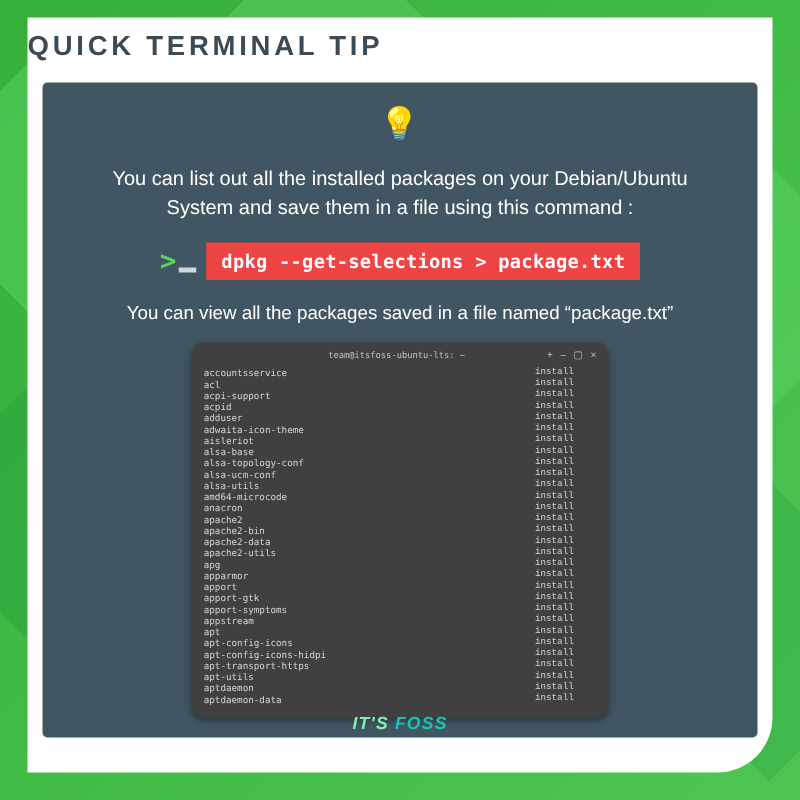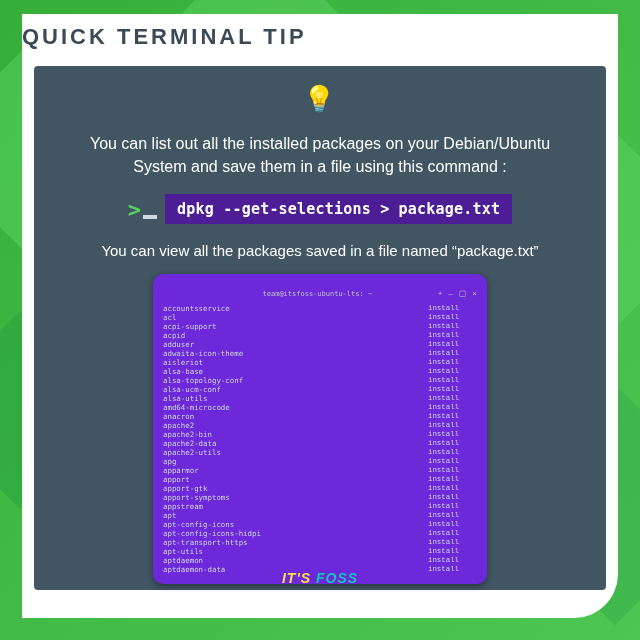--- a/index.html
+++ b/index.html
@@ -15,35 +15,35 @@
 .titlebar{height:46px;display:flex;align-items:center;}
 .titlebar h1{font-family:"Arial Black",sans-serif;letter-spacing:3px;font-size:22px;color:#3b4a55;font-weight:800}
 .card{position:absolute;left:12px;top:52px;right:12px;bottom:28px;background:#415662;border-radius:4px;padding:18px 22px 10px;color:#fff;text-align:center}
 .head{display:flex;align-items:center;justify-content:center;gap:10px;margin-bottom:12px}
 .bulb{font-size:26px}
 .head h2{font-size:22px;font-weight:700;text-decoration:underline;text-underline-offset:4px;font-style:italic}
 .desc{font-size:16px;line-height:1.45;margin:17px 18px 16px}
 .cmdrow{display:flex;align-items:center;justify-content:center;gap:8px;margin-bottom:16px}
 .prompt{color:#58d65c;font-size:22px;font-weight:800;font-family:monospace}
 .cursor{display:inline-block;width:14px;height:4px;background:#cfd7dc;vertical-align:-2px;margin-left:2px}
-.cmdbox{background:#4c1d95;padding:6px 12px;font-family:Menlo,Consolas,monospace;font-size:15px;font-weight:700;letter-spacing:.2px}
+.cmdbox{background:#ef4444;padding:6px 12px;font-family:Menlo,Consolas,monospace;font-size:15px;font-weight:700;letter-spacing:.2px}
 .sub{font-size:15px;line-height:1.45;margin:16px 40px 12px}
-.term{width:334px;margin:1px auto;background:#6d28d9;border-radius:10px;padding:12px 10px 10px;box-shadow:0 2px 6px rgba(0,0,0,.4);text-align:left}
+.term{width:334px;margin:1px auto;background:#404040;border-radius:10px;padding:2px 10px 10px;box-shadow:0 2px 6px rgba(0,0,0,.4);text-align:left}
 .term-top{display:flex;align-items:center;justify-content:space-between;height:16px;margin-bottom:2px}
 .term-title{flex:1;text-align:center;font-size:7px;color:#bfc5c8;font-family:Menlo,monospace}
 .win-ctl{display:flex;gap:6px}
 .win-ctl span{font-size:8px;color:#bfc5c8;line-height:1}
 .tline{font-family:Menlo,Consolas,monospace;font-size:7.4px;color:#cfd5d8;white-space:nowrap}
 .tprompt{color:#3ac17a;font-weight:700}
 .tdollar{color:#cfd5d8}
 .row{display:flex;justify-content:space-between}
 .row .p{color:#cfd5d8;font-family:Menlo,monospace;font-size:7.4px}
 .row .s{color:#cfd5d8;font-family:Liberation Mono, monospace;font-size:7.4px;margin-right:18px}
 .brand{position:absolute;bottom:4px;left:0;right:0;text-align:center;font-family:"Arial Black",sans-serif;font-style:italic;font-weight:900;font-size:14px;letter-spacing:1px}
-.brand .i{color:#fde047}
+.brand .i{color:#86efac}
 .brand .f{color:#11c7b8}
 </style>
 </head>
 <body>
 
 <div class="geo">
   <div class="a"></div>
     <div class="b"></div>
     <div class="c"></div>
     <div class="d"></div>

